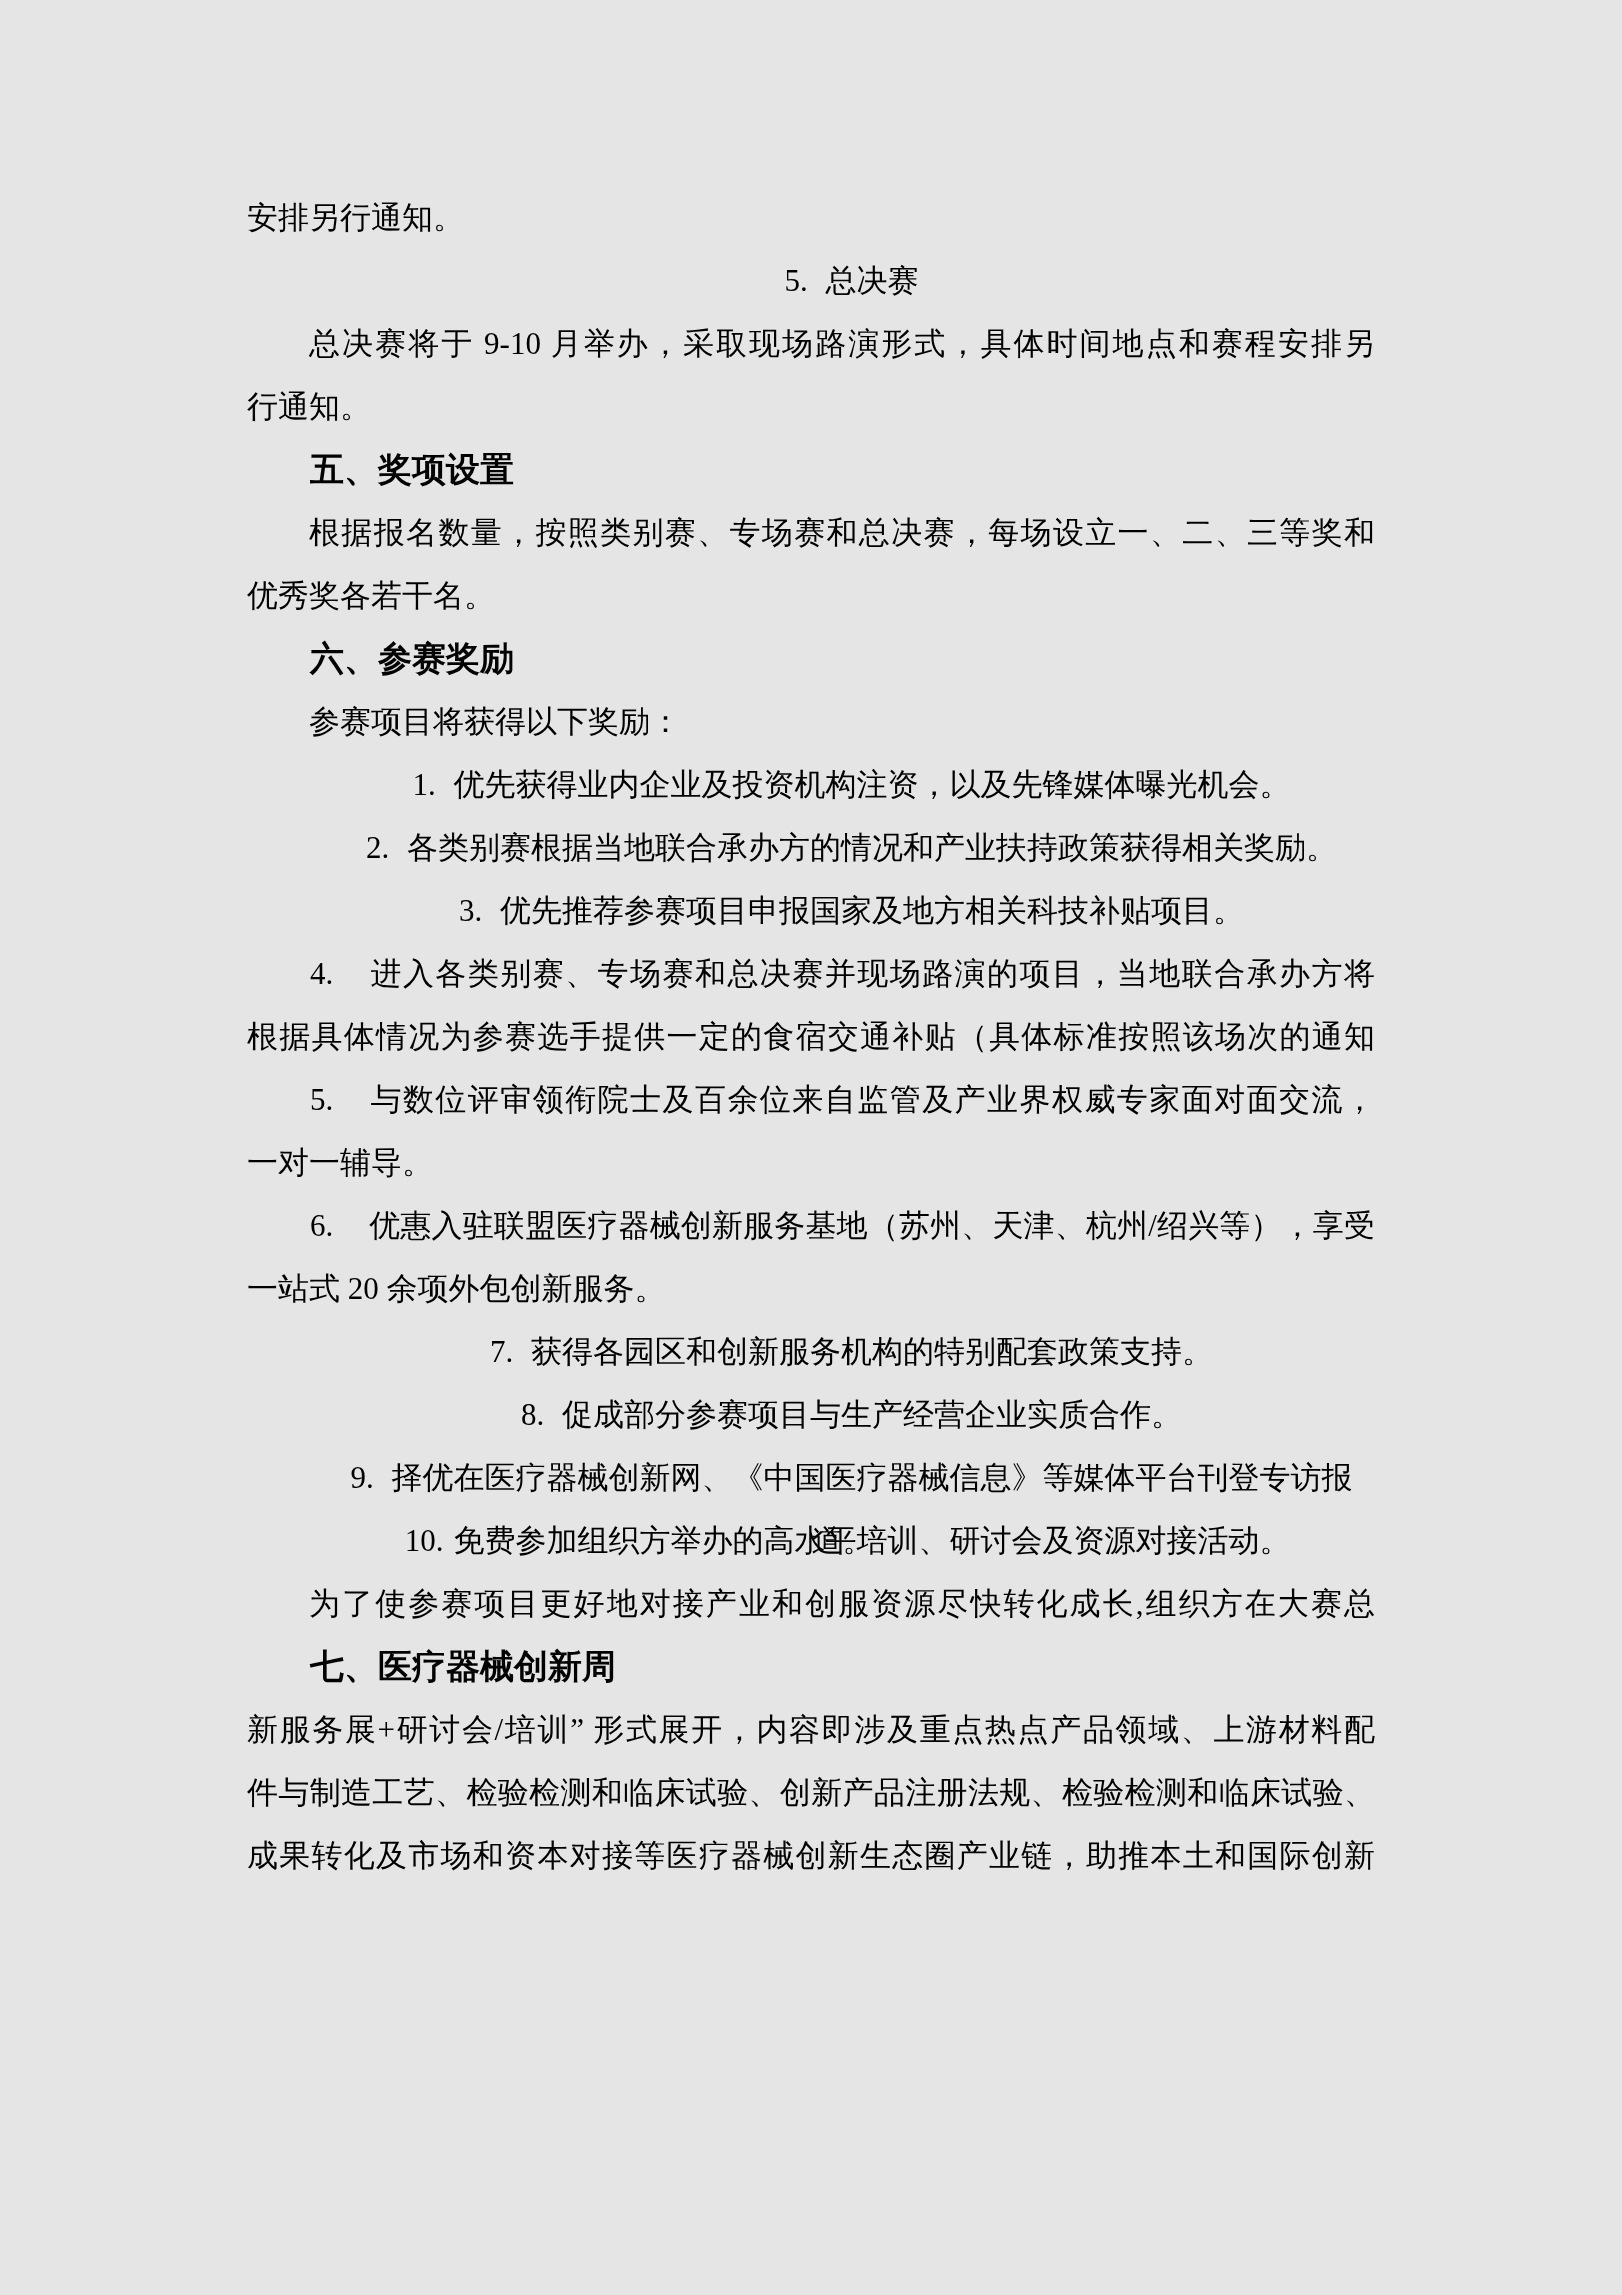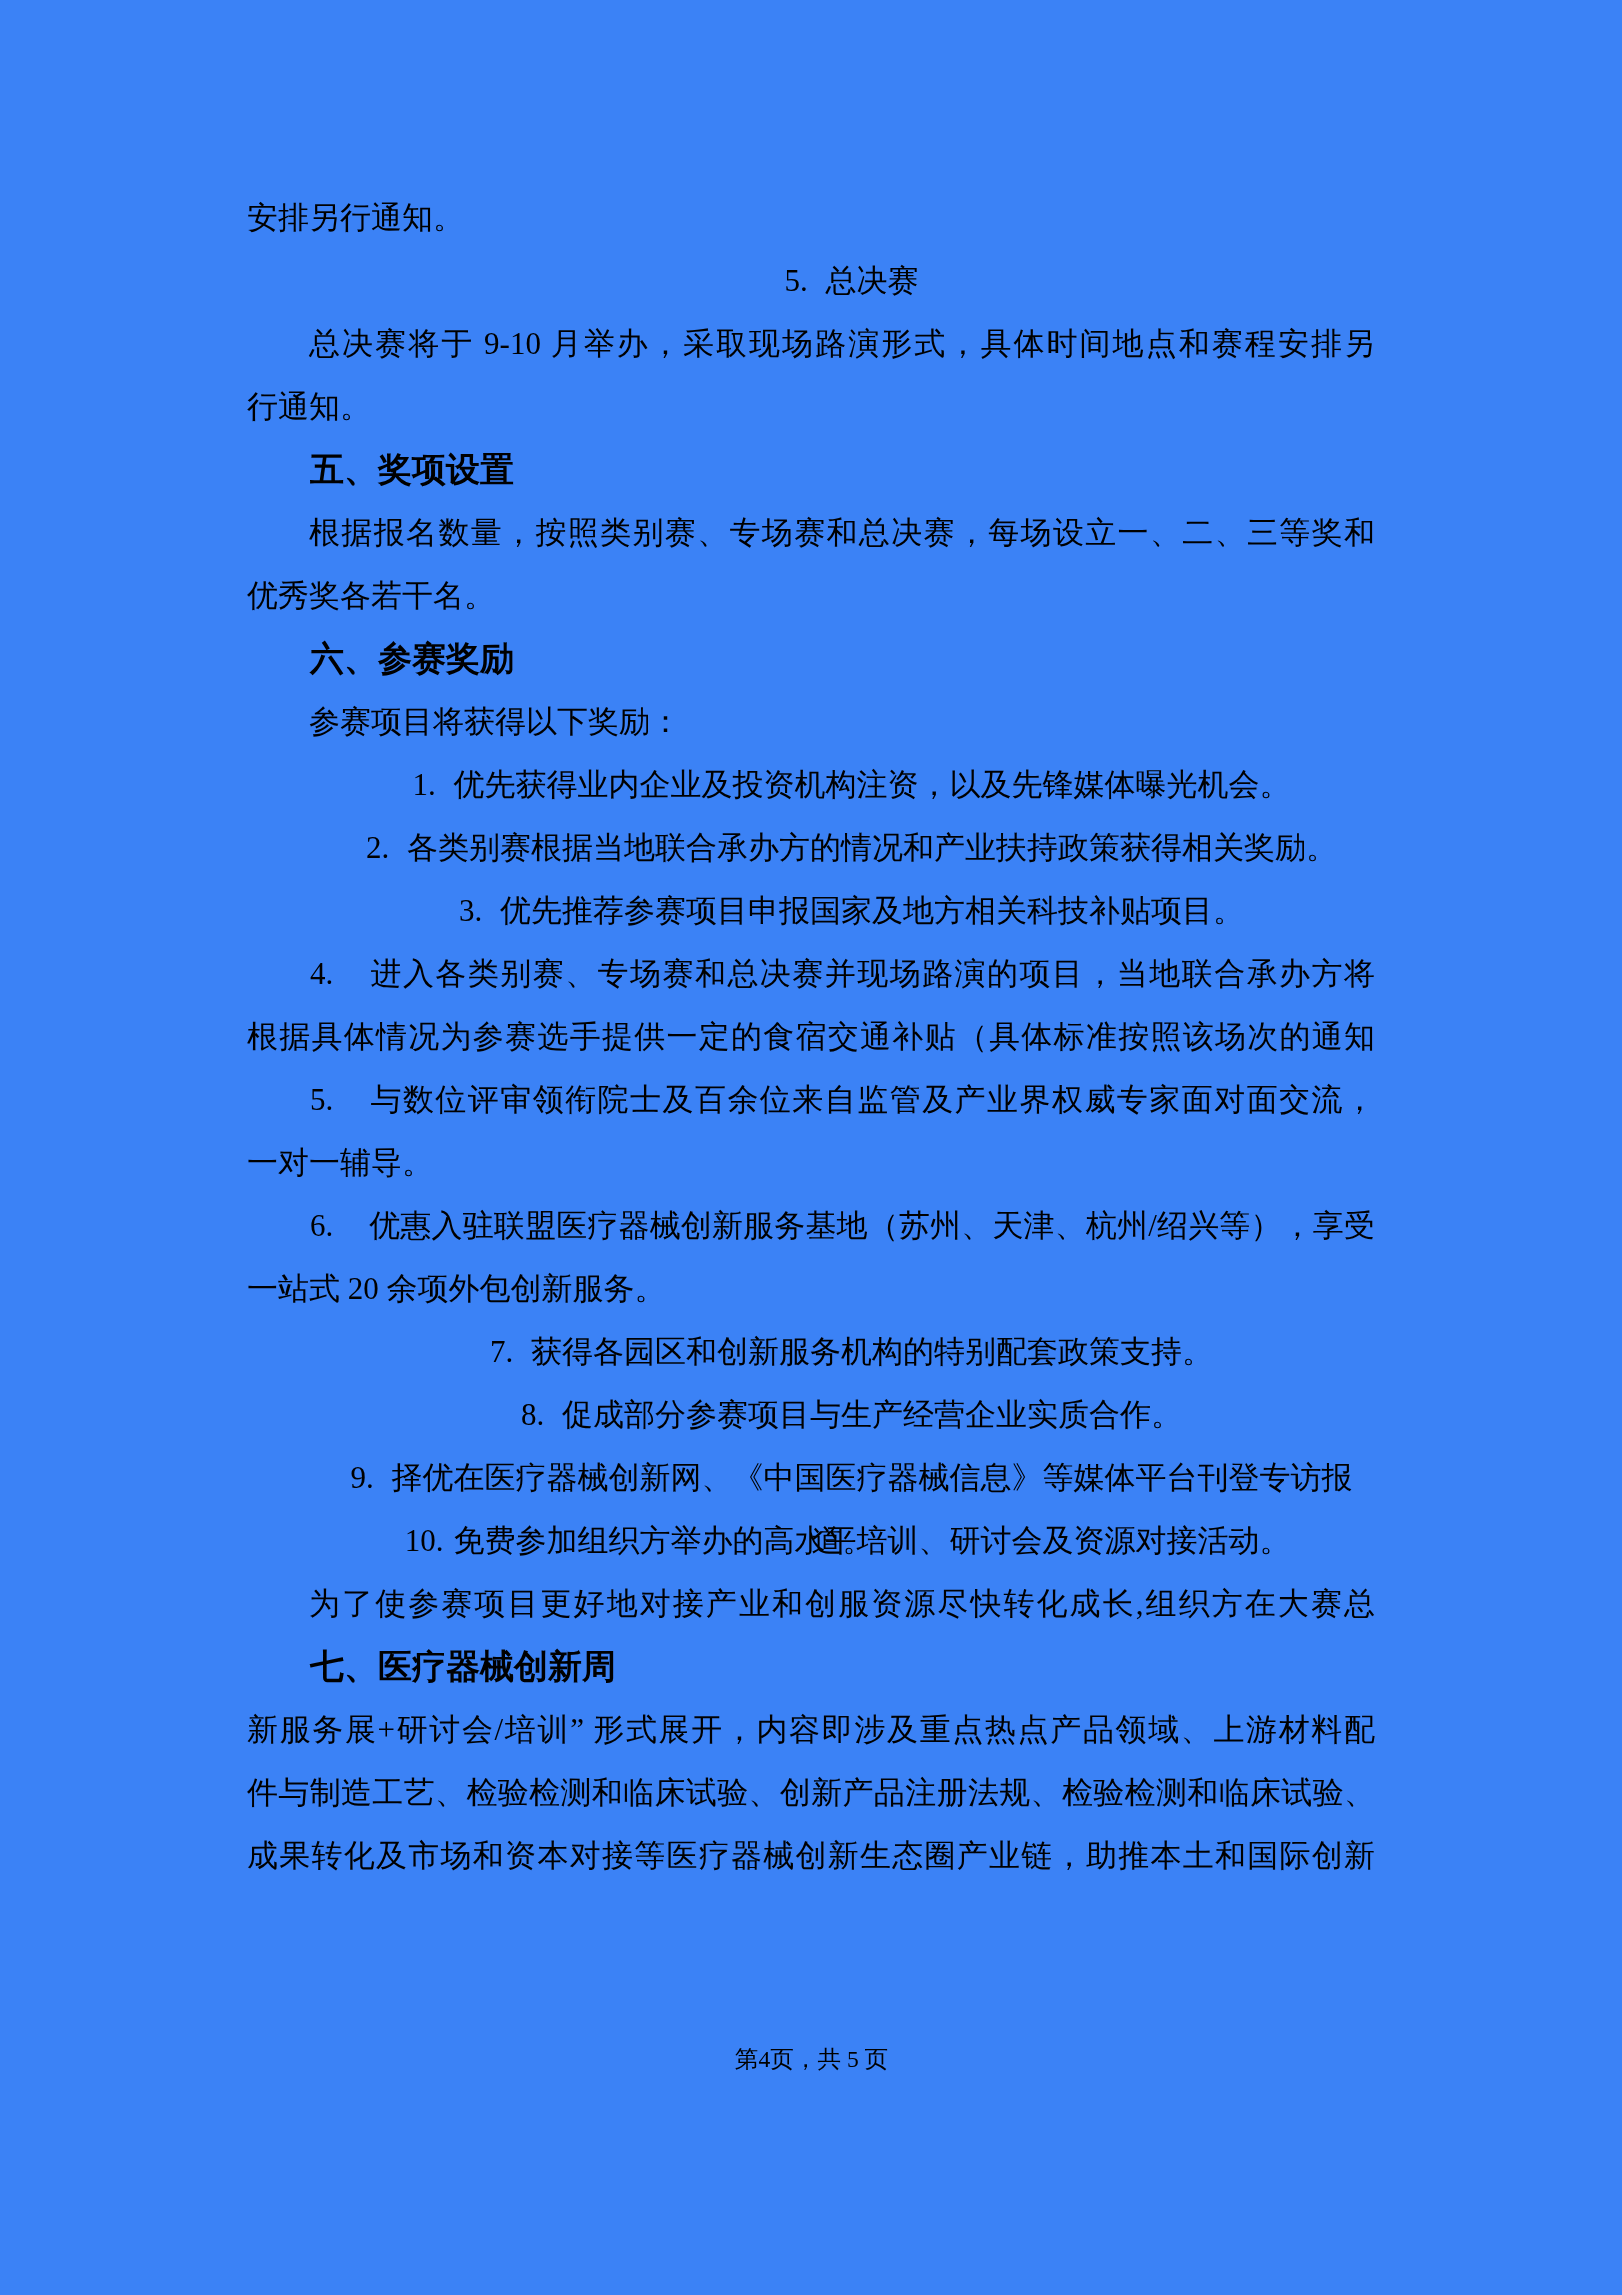--- a/index.html
+++ b/index.html
@@ -4,21 +4,21 @@
 <style>
   html, body {
     margin: 0;
     padding: 0;
     background: #ffffff;
   }
   .page {
     position: relative;
     width: 1623px;
     height: 2295px;
-    background: #3b82f6;
+    background: #e5e5e5;
     overflow: hidden;
     font-family: "Liberation Serif", "DejaVu Serif", serif;
     color: #000000;
   }
   .content {
     position: absolute;
     left: 247px;
     top: 186px;
     width: 1128px;
   }
@@ -88,17 +88,14 @@
       <div class="line item"><span class="num">7.</span><span>获得各园区和创新服务机构的特别配套政策支持。</span></div>
       <div class="line item"><span class="num">8.</span><span>促成部分参赛项目与生产经营企业实质合作。</span></div>
       <div class="line item"><span class="num">9.</span><span>择优在医疗器械创新网、《中国医疗器械信息》等媒体平台刊登专访报道。</span></div>
       <div class="line item"><span class="num">10.</span><span>免费参加组织方举办的高水平培训、研讨会及资源对接活动。</span></div>
       <div class="line indent fill"><span>为了使参赛项目更好地对接产业和创服资源尽快转化成长,组织方在大赛总</span></div>
       <div class="line heading"><span>七、医疗器械创新周</span></div>
       <div class="line plain fill"><span>新服务展+研讨会/培训” 形式展开，内容即涉及重点热点产品领域、上游材料配</span></div>
       <div class="line plain fill"><span>件与制造工艺、检验检测和临床试验、创新产品注册法规、检验检测和临床试验、</span></div>
       <div class="line plain fill"><span>成果转化及市场和资本对接等医疗器械创新生态圈产业链，助推本土和国际创新</span></div>
     </div>
-  <div class="footer">
-    <span>第4页，共 5 页</span>
-  </div>
 </div>
 
 
 </body></html>

